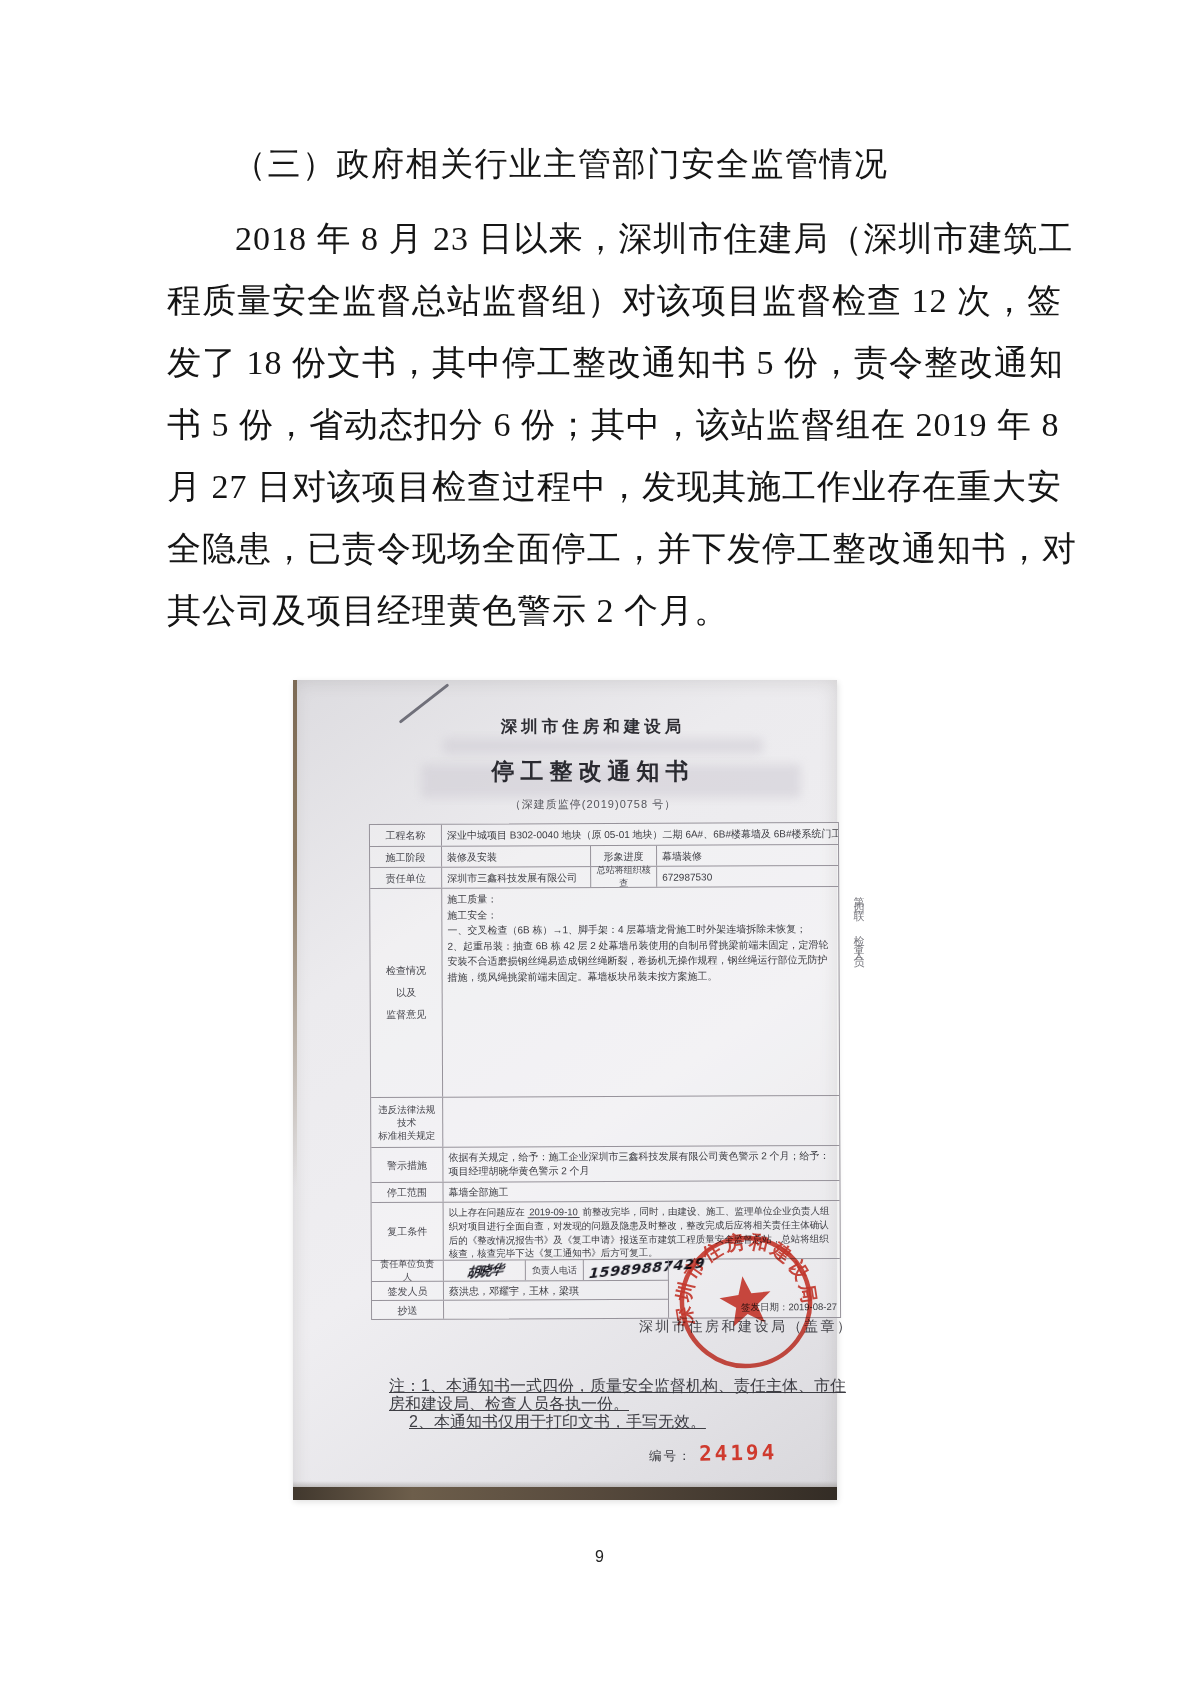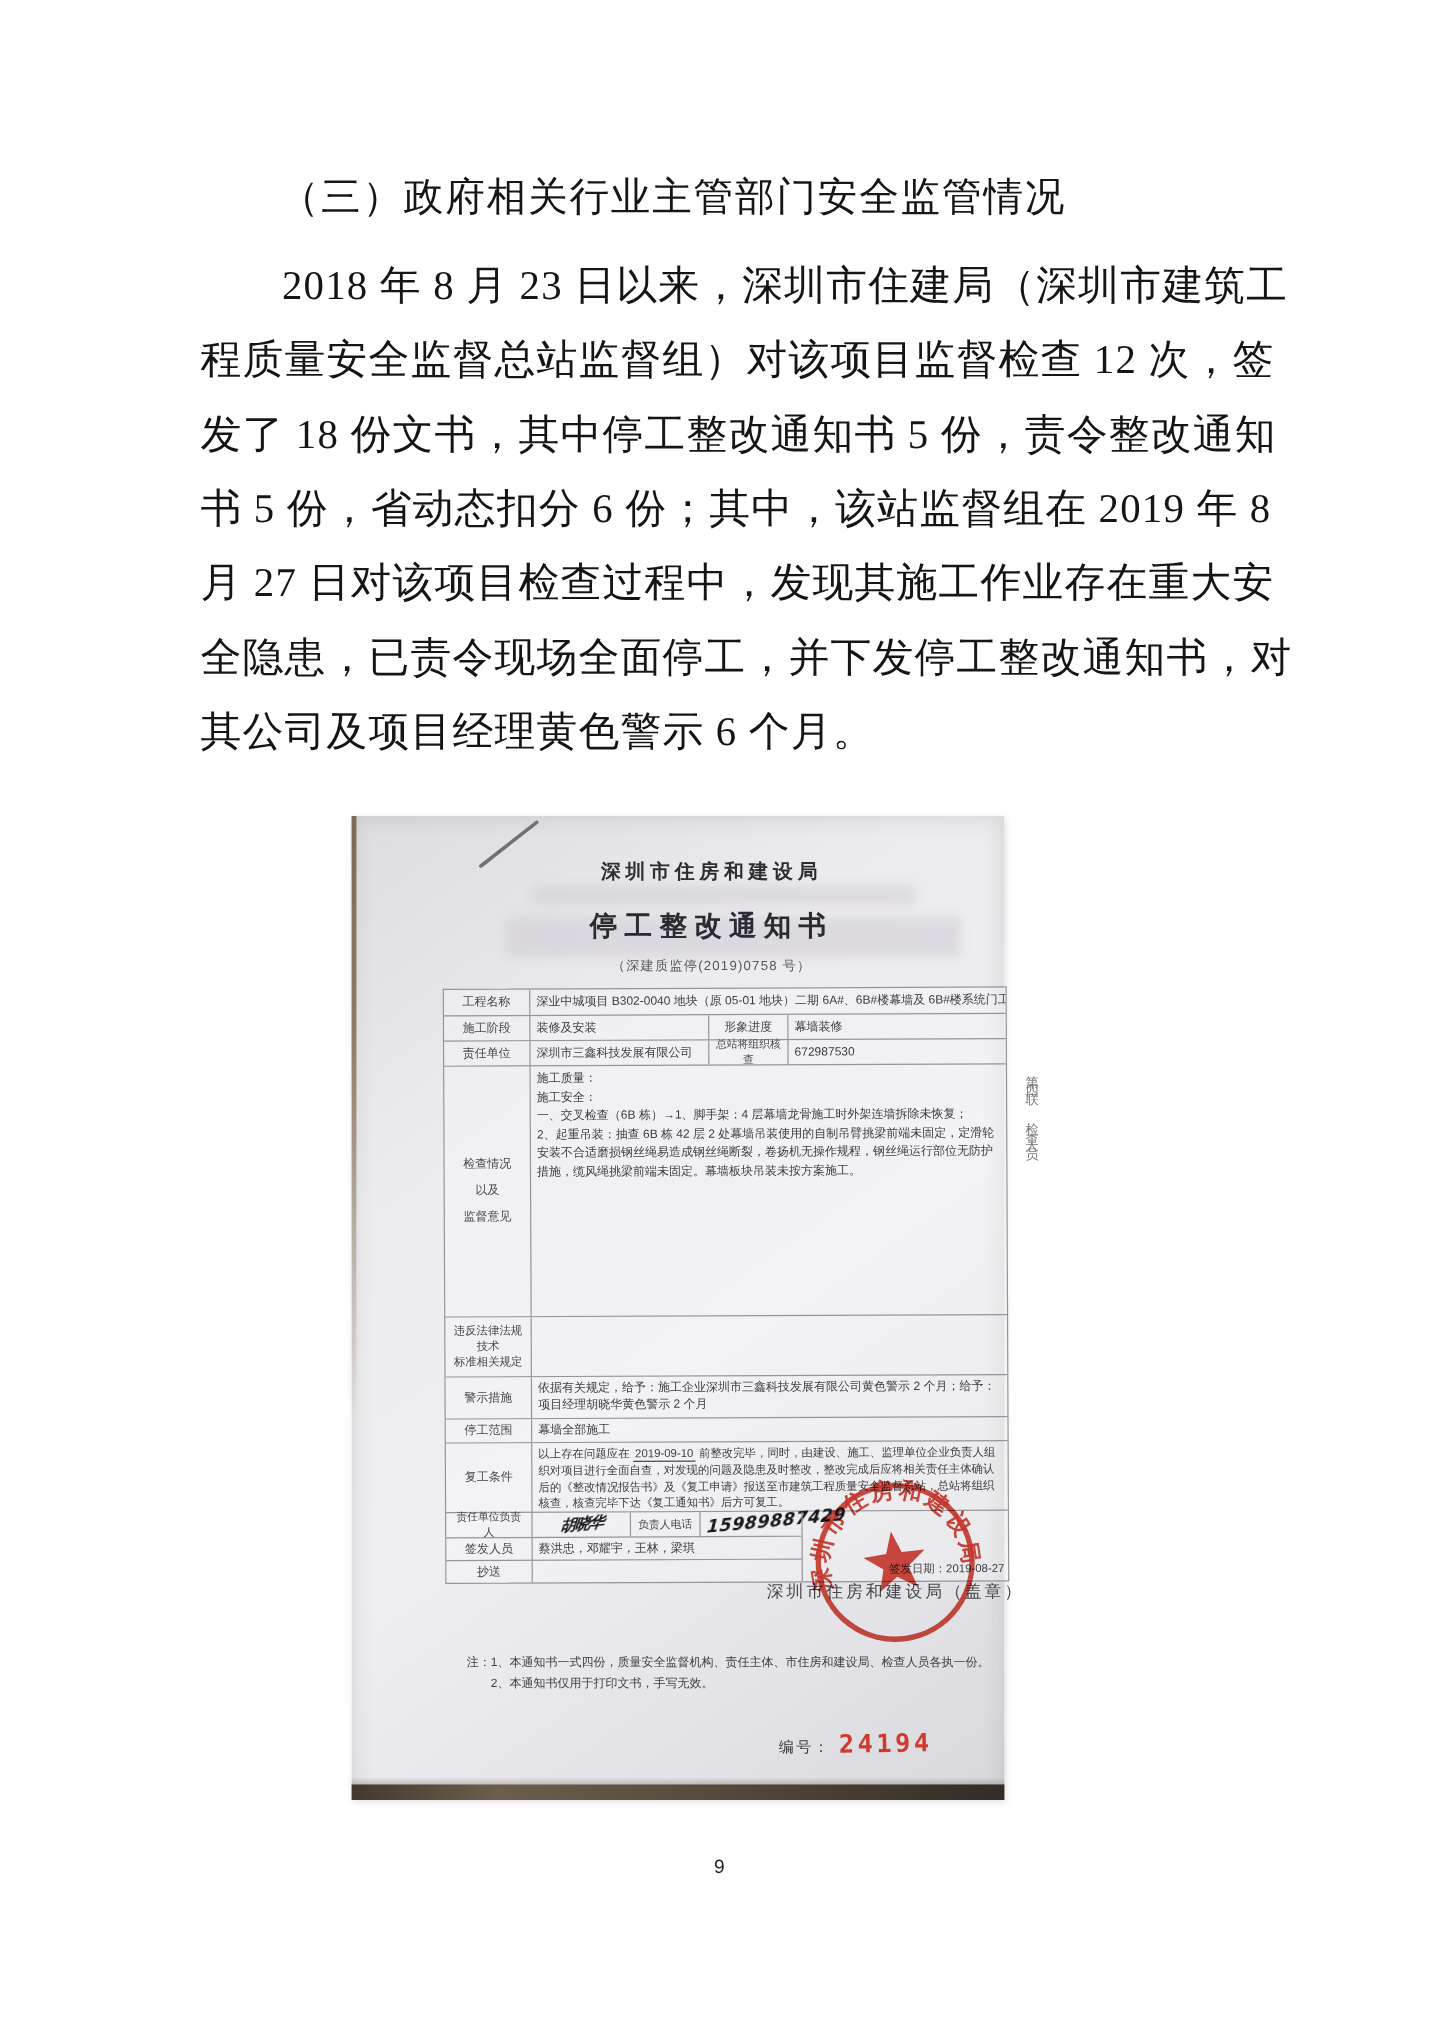--- a/index.html
+++ b/index.html
@@ -56,21 +56,21 @@
   .resume{font-size:9.5px;line-height:13.8px;justify-content:flex-start;padding-top:3px;display:block;}
   .u{border-bottom:1px solid #4a4a50;padding:0 2px;}
   .bottom-left{display:flex;flex-direction:column;width:296px;flex:none;}
   .bottom-right{flex:1 1 auto;position:relative;border-left:1px solid #97939b;box-sizing:border-box;}
   .issue-date{position:absolute;right:3px;bottom:3px;font-size:9.5px;white-space:nowrap;color:#3d3d42;}
   .sig{font-family:"DejaVu Sans",sans-serif;font-style:italic;font-weight:700;font-size:13px;
     color:#13131c;transform:rotate(-6deg) skewX(-14deg);letter-spacing:-1px;filter:blur(.3px);white-space:nowrap;}
   .phone{font-family:"DejaVu Sans",sans-serif;font-style:italic;font-weight:600;font-size:14.5px;
     color:#15151e;transform:rotate(-5deg) skewX(-10deg);letter-spacing:.5px;filter:blur(.2px);white-space:nowrap;overflow:visible;}
   .stamp-note{position:absolute;left:346px;top:638px;font-size:14px;letter-spacing:2.5px;color:#45454b;white-space:nowrap;z-index:2;}
-  .notes{position:absolute;left:96px;top:697px;width:470px;font-size:10px;line-height:18px;color:#3e3e44;}
+  .notes{position:absolute;left:96px;top:697px;width:470px;font-size:16px;line-height:18px;color:#3e3e44;text-decoration:underline;}
   .notes .n2{padding-left:20px;}
   .serial{position:absolute;left:356px;top:724px;display:flex;align-items:baseline;z-index:2;margin-top:37px;}
   .serial .slab{font-size:12.5px;color:#3a3a40;letter-spacing:2px;}
   .serial .sval{font-family:"DejaVu Sans Mono","Liberation Mono",monospace;font-size:21px;font-weight:700;
     color:#cf3a2e;letter-spacing:3px;margin-left:6px;transform:rotate(-1deg);}
   .seal{position:absolute;left:378px;top:547px;width:150px;height:150px;z-index:5;
     mix-blend-mode:multiply;opacity:.92;transform:rotate(-8deg);}
   .side-note{position:absolute;left:558px;top:208px;height:180px;writing-mode:vertical-rl;
     font-size:11px;letter-spacing:7px;color:#77777e;}
   
@@ -82,21 +82,21 @@
 
 <div class="heading">（三）政府相关行业主管部门安全监管情况</div>
 
 <div class="para">
   <div class="pline indent">2018 年 8 月 23 日以来，深圳市住建局（深圳市建筑工</div>
   <div class="pline">程质量安全监督总站监督组）对该项目监督检查 12 次，签</div>
   <div class="pline">发了 18 份文书，其中停工整改通知书 5 份，责令整改通知</div>
   <div class="pline">书 5 份，省动态扣分 6 份；其中，该站监督组在 2019 年 8</div>
   <div class="pline">月 27 日对该项目检查过程中，发现其施工作业存在重大安</div>
   <div class="pline">全隐患，已责令现场全面停工，并下发停工整改通知书，对</div>
-  <div class="pline">其公司及项目经理黄色警示 6 个月。</div>
+  <div class="pline">其公司及项目经理黄色警示 2 个月。</div>
 </div>
 
 <div class="photo">
   <div class="photo-left-edge"></div>
   <div class="pen-mark"></div>
   <div class="ghost" style="left:150px;top:58px;width:320px;height:16px;"></div>
   <div class="ghost" style="left:128px;top:84px;width:380px;height:34px;"></div>
 
   <div class="agency">深圳市住房和建设局</div>
   <div class="doc-title">停工整改通知书</div>

